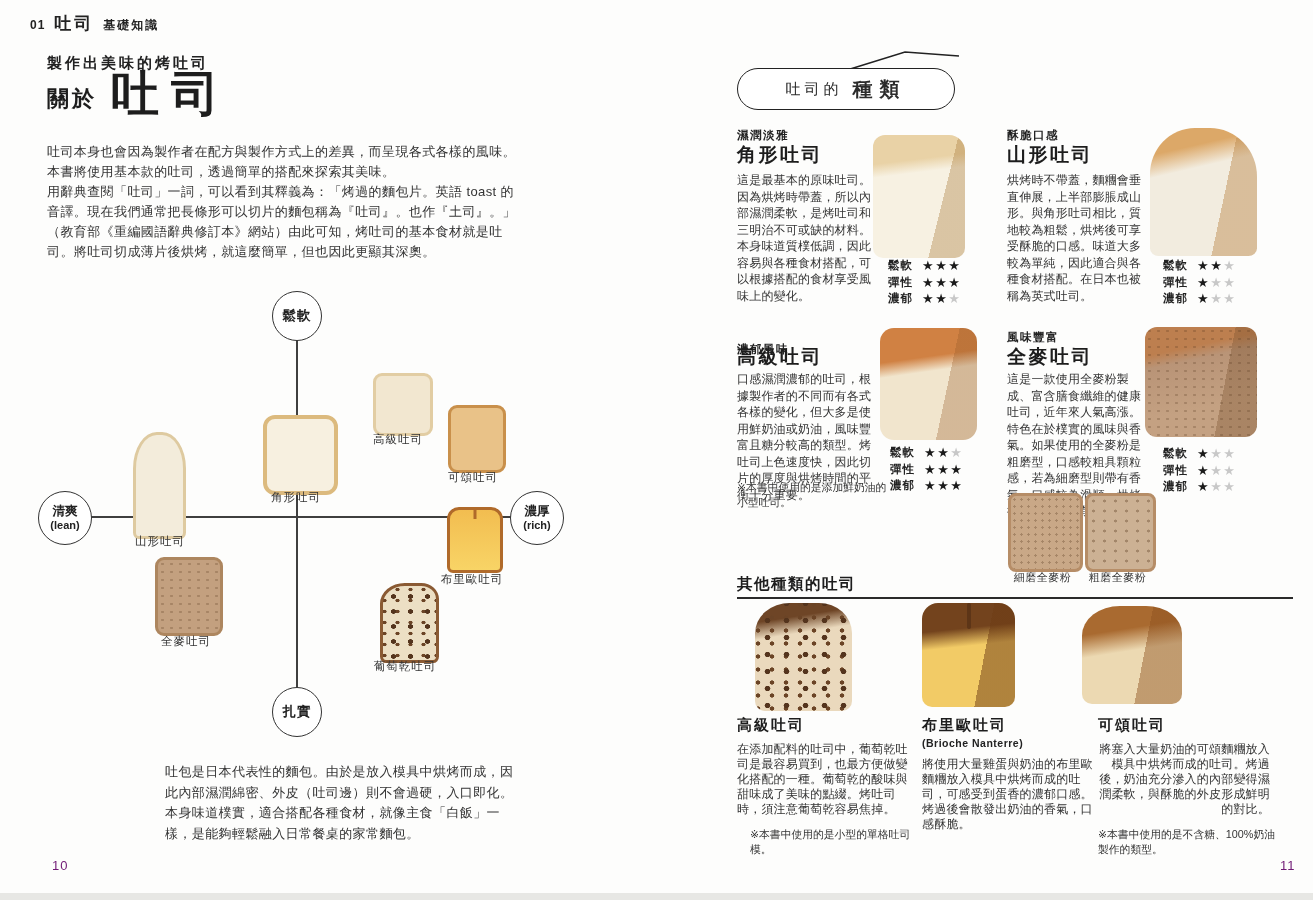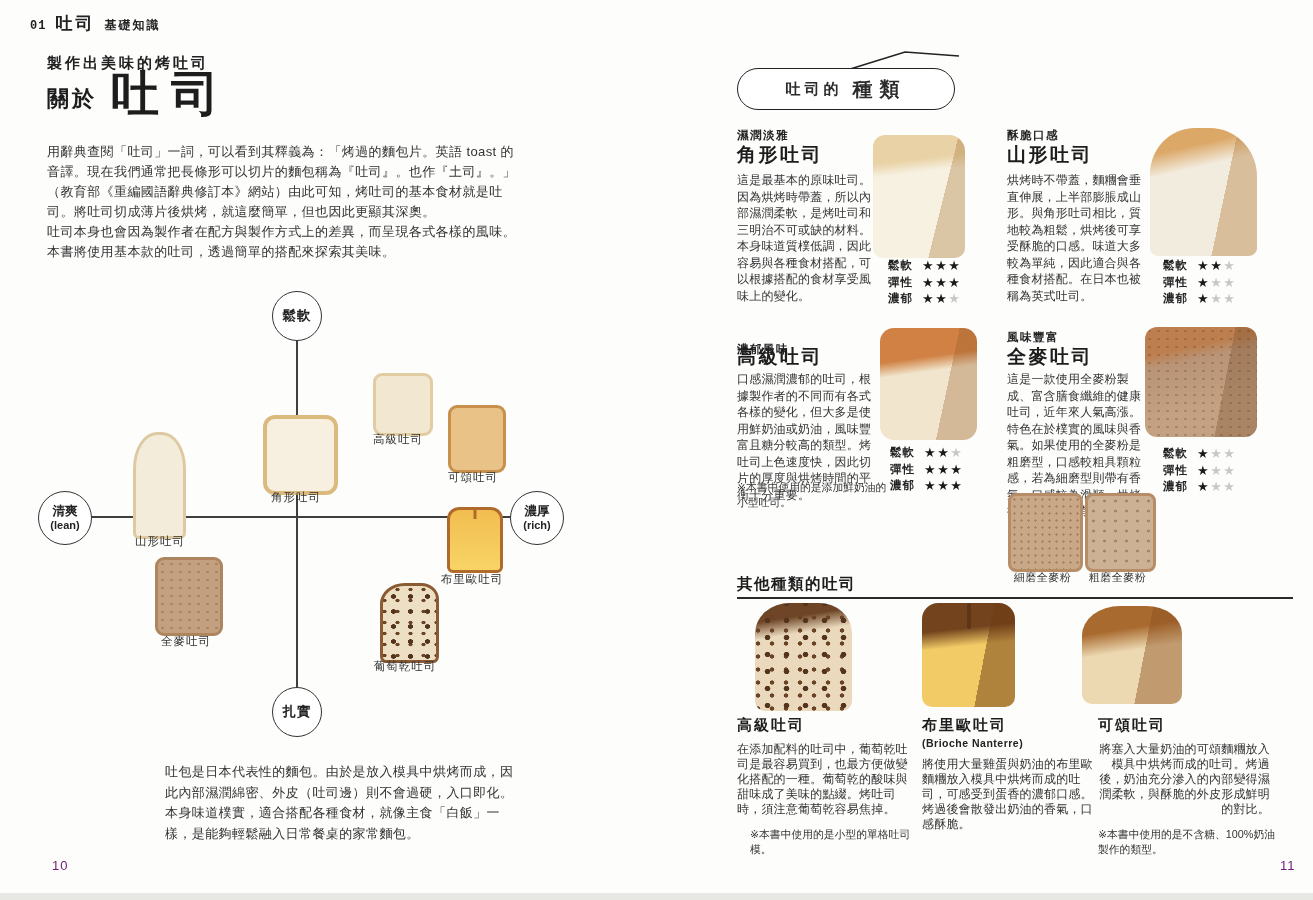--- a/index.html
+++ b/index.html
@@ -3,21 +3,21 @@
 <meta charset="utf-8">
 <style>
   html,body{margin:0;padding:0;}
   body{
     width:1313px;height:900px;position:relative;overflow:hidden;
     background:#fdfdfc;color:#2b2b2b;
     font-family:"Liberation Sans","DejaVu Sans",sans-serif;
   }
   .abs{position:absolute;}
   
-  .chap-head{left:30px;top:12px;display:flex;align-items:baseline;gap:9px;font-weight:bold;color:#222;font-family:Liberation Mono, monospace;}
+  .chap-head{left:30px;top:12px;display:flex;align-items:baseline;gap:9px;font-weight:bold;color:#222;}
   .chap-num{font-size:12px;letter-spacing:1px;}
   .chap-title{font-size:17px;letter-spacing:3px;}
   .chap-sub{font-size:12px;letter-spacing:2px;}
   .kicker{left:47px;top:54px;font-size:15px;font-weight:bold;letter-spacing:3px;color:#222;}
   .title-row{left:47px;top:70px;display:flex;align-items:flex-end;gap:14px;color:#1d1d1d;}
   .title-prefix{font-size:22px;font-weight:bold;letter-spacing:3px;padding-bottom:4px;}
   .big-title{font-size:48px;font-weight:bold;letter-spacing:12px;line-height:1;}
   .intro{left:47px;top:142px;width:478px;font-size:13px;line-height:20px;letter-spacing:.4px;color:#333;}
   .intro p{margin:0;}
   .foot-para{left:165px;top:762px;width:360px;font-size:13px;line-height:20.5px;letter-spacing:.4px;color:#333;}
@@ -44,21 +44,21 @@
   .b-brioche{left:407px;top:217px;width:50px;height:60px;background:linear-gradient(#f2bd50,#f8d466);border:3px solid #b06a2a;border-radius:12px 12px 6px 6px;}
   .b-brioche::before{content:"";position:absolute;left:50%;top:-3px;width:3px;height:12px;background:#b06a2a;transform:translateX(-50%);}
   .b-ww{left:115px;top:267px;width:62px;height:73px;background:#c3a07f;border:3px solid #ad865f;border-radius:9px;
     background-image:radial-gradient(rgba(92,61,33,.28) 1.1px,transparent 1.6px);background-size:9px 8px;}
   .b-raisin{left:340px;top:293px;width:53px;height:74px;background:#ecdfc4;border:3px solid #8a5a33;border-radius:42% 30% 10% 10% / 26% 20% 8% 8%;
     background-image:radial-gradient(#54341d 2.3px,transparent 2.9px),radial-gradient(#6b4426 1.8px,transparent 2.4px);
     background-size:17px 15px,13px 11px;background-position:2px 3px,8px 9px;}
   
   .badge{left:737px;top:68px;width:216px;height:40px;border:1.5px solid #222;border-radius:21px;
     display:flex;align-items:center;justify-content:center;gap:10px;background:#fff;z-index:2;}
-  .badge .b1{font-size:15px;font-weight:bold;letter-spacing:4px;}
+  .badge .b1{font-size:15px;font-weight:normal;letter-spacing:4px;}
   .badge .b2{font-size:20px;font-weight:bold;letter-spacing:7px;}
   .tag{font-size:11.5px;font-weight:bold;letter-spacing:1.5px;color:#222;}
   .stitle{font-size:19px;font-weight:bold;letter-spacing:2.5px;color:#1d1d1d;}
   .sbody{font-size:12px;line-height:16.5px;letter-spacing:.2px;color:#333;}
   .snote{font-size:10.8px;line-height:15px;color:#333;}
   .ratings{display:flex;flex-direction:column;gap:1.5px;z-index:2;}
   .rrow{display:flex;align-items:center;gap:8px;height:15px;}
   .rlbl{font-size:11.5px;font-weight:bold;color:#222;width:26px;letter-spacing:1px;}
   .rstars{font-size:13px;letter-spacing:1.5px;line-height:1;}
   .sf{color:#1a1a1a;} .se{color:#c8c8c8;}
@@ -105,22 +105,22 @@
 </div>
 
 <div class="abs kicker">製作出美味的烤吐司</div>
 
 <div class="abs title-row">
   <span class="title-prefix">關於</span>
   <span class="big-title">吐司</span>
 </div>
 
 <div class="abs intro">
+  <p>吐司本身也會因為製作者在配方與製作方式上的差異，而呈現各式各樣的風味。本書將使用基本款的吐司，透過簡單的搭配來探索其美味。</p>
   <p>用辭典查閱「吐司」一詞，可以看到其釋義為：「烤過的麵包片。英語 toast 的音譯。現在我們通常把長條形可以切片的麵包稱為『吐司』。也作『土司』。」（教育部《重編國語辭典修訂本》網站）由此可知，烤吐司的基本食材就是吐司。將吐司切成薄片後烘烤，就這麼簡單，但也因此更顯其深奧。</p>
-  <p>吐司本身也會因為製作者在配方與製作方式上的差異，而呈現各式各樣的風味。本書將使用基本款的吐司，透過簡單的搭配來探索其美味。</p>
 </div>
 
 <div class="abs map">
   <div class="abs vline"></div>
   <div class="abs hline"></div>
 
   <div class="abs axis-circle ac-top">
     <span>鬆軟</span>
   </div>
   <div class="abs axis-circle ac-bottom">

